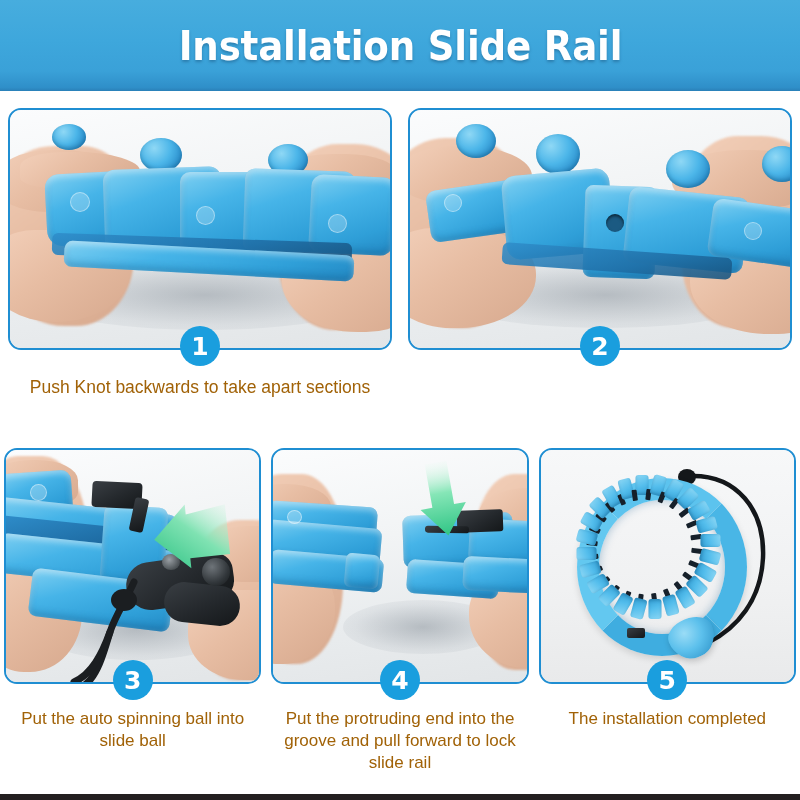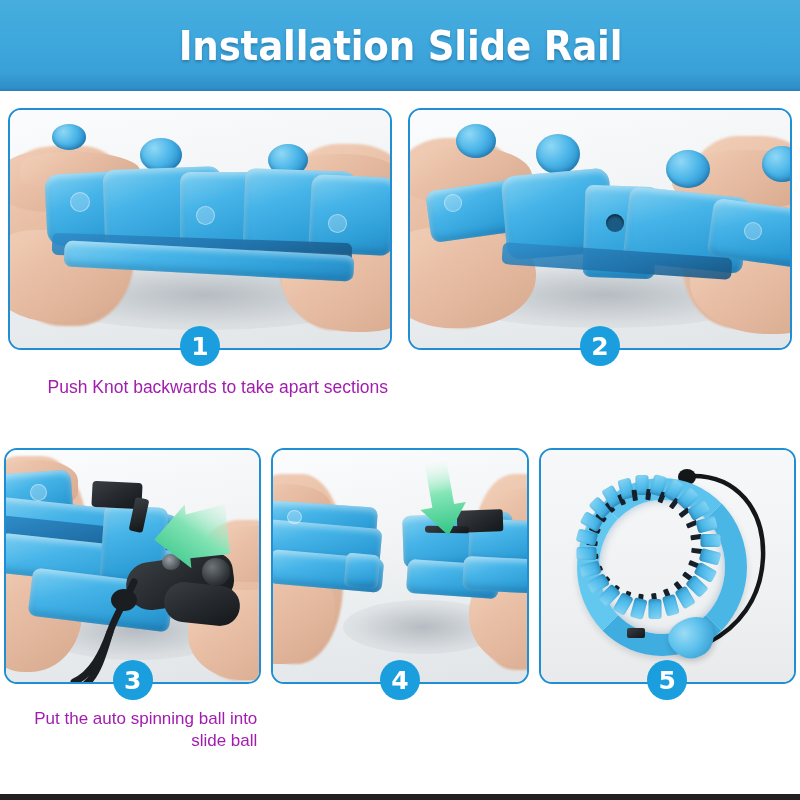--- a/index.html
+++ b/index.html
@@ -151,22 +151,22 @@
     font-family: "DejaVu Sans", sans-serif;
     line-height: 1;
     z-index: 6;
   }
   .row-top .step-badge { top: 218px; }
   .row-bottom .step-badge { top: 212px; }
 
   
   .caption {
     margin-top: 26px;
-    text-align: right;
-    color: #a21caf;
+    text-align: center;
+    color: #a16207;
     font-size: 17.5px;
     line-height: 1.30;
     padding: 0 4px;
     font-family: "Liberation Sans", sans-serif;
   }
   .row-bottom .caption {
     font-size: 17px;
     margin-top: 24px;
   }
 
@@ -384,20 +384,21 @@
                 <stop offset="0%" stop-color="#e1faed" stop-opacity="0.12"></stop>
                 <stop offset="42%" stop-color="#86e6b7"></stop>
                 <stop offset="100%" stop-color="#2fc585"></stop>
               </linearGradient>
             </defs>
             <path d="M30 6 L52 6 L52 50 L64 50 L41 80 L18 50 L30 50 Z" transform="rotate(-10 41 43)" fill="url(#g4)"></path>
           </svg>
         </div>
       </div>
       <div class="step-badge">4</div>
+      <div class="caption">Put the protruding end into the groove and pull forward to lock slide rail</div>
     </div>
 
     <div class="panel">
       <div class="photo-frame">
         <div class="scene" style="background:linear-gradient(180deg,#f7f8f9 0%,#f0f1f2 60%,#e9eaeb 100%);">
 
           <svg class="arrow-svg" style="left:0;top:0;width:252px;height:232px;">
             <path d="M148 26 C196 24, 224 60, 222 108 C220 150, 196 178, 168 192" stroke="#14171a" stroke-width="4.5" fill="none" stroke-linecap="round"></path>
             <ellipse cx="146" cy="27" rx="9" ry="8" fill="#14171a"></ellipse>
           </svg>
@@ -453,17 +454,18 @@
               <div class="hoop-tick" style="left: 101px; top: 97px; transform: rotate(337deg) translate(-2.5px, -58px);"></div>
               <div class="hoop-seg" style="left: 101px; top: 97px; transform: rotate(345deg) translate(-6.5px, -72px);"></div>
               <div class="hoop-tick" style="left: 101px; top: 97px; transform: rotate(352deg) translate(-2.5px, -58px);"></div>
             </div>
 
           <div class="hoop-ball" style="left:128px;top:168px;"></div>
           <div class="black-part" style="left:86px;top:178px;width:18px;height:10px;border-radius:2px;"></div>
         </div>
       </div>
       <div class="step-badge">5</div>
+      <div class="caption">The installation completed</div>
     </div>
   </div>
 
   <div class="bottom-rule"></div>
 </div>
 
 </body></html>

